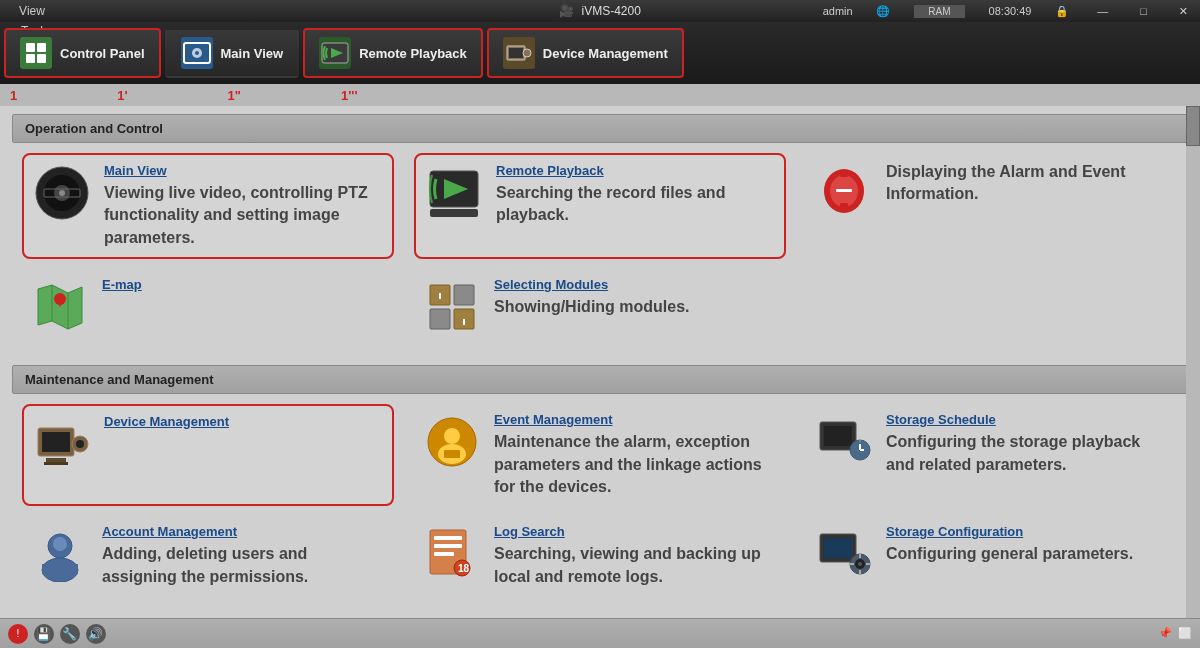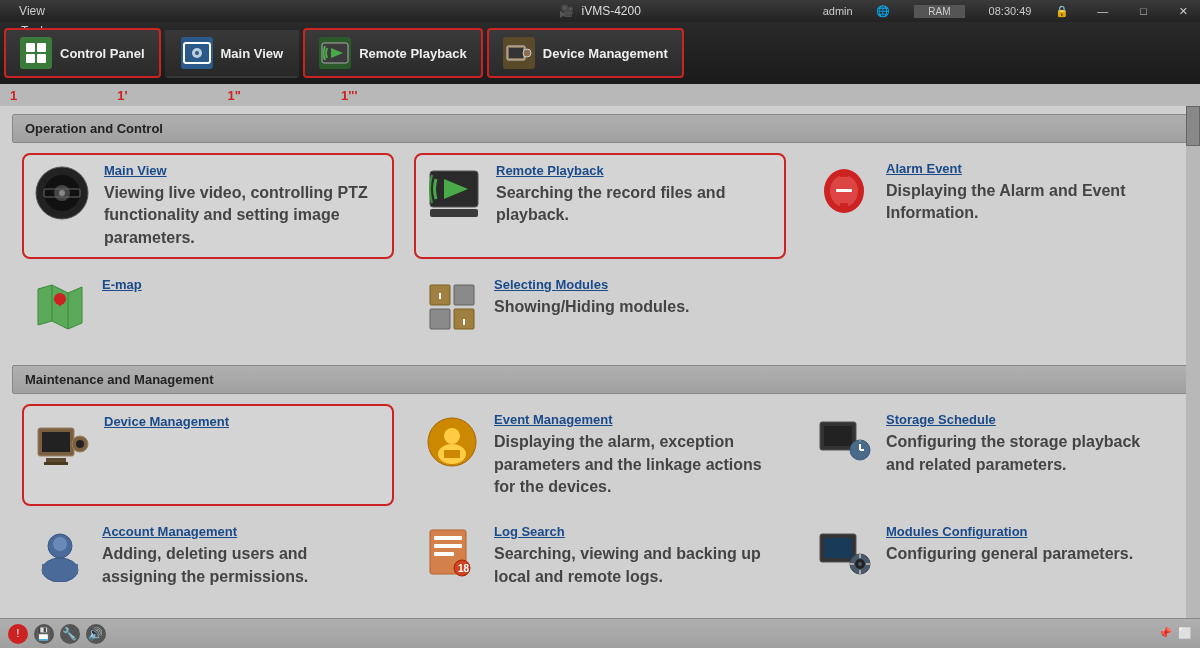--- a/index.html
+++ b/index.html
@@ -307,21 +307,20 @@
       <div class="item-icon">
         <svg width="56" height="56" viewBox="0 0 56 56">
           <ellipse cx="28" cy="28" rx="20" ry="22" fill="#cc2222"></ellipse>
           <ellipse cx="28" cy="28" rx="14" ry="16" fill="#dd4444"></ellipse>
           <rect x="24" y="10" width="8" height="4" fill="#cc2222" rx="1"></rect>
           <rect x="24" y="40" width="8" height="6" fill="#cc2222" rx="1"></rect>
           <rect x="20" y="26" width="16" height="3" fill="white" rx="1"></rect>
         </svg>
       </div>
       <div class="item-text">
-        <div class="item-title">Alarm Event</div>
         <div class="item-desc">Displaying the Alarm and Event Information.</div>
       </div>
     </div>
 
     <div class="item-card">
       <div class="item-icon">
         <svg width="56" height="56" viewBox="0 0 56 56">
           <polygon points="6,10 20,6 36,14 50,8 50,44 36,50 20,42 6,46" fill="#5aaa5a" stroke="#3a8a3a" stroke-width="1"></polygon>
           <line x1="20" y1="6" x2="20" y2="42" stroke="#3a8a3a" stroke-width="1"></line>
           <line x1="36" y1="14" x2="36" y2="50" stroke="#3a8a3a" stroke-width="1"></line>
@@ -379,21 +378,21 @@
       <div class="item-icon">
         <svg width="56" height="56" viewBox="0 0 56 56">
           <circle cx="28" cy="28" r="24" fill="#cc8800" stroke="#aa6600" stroke-width="1"></circle>
           <circle cx="28" cy="22" r="8" fill="#ffcc44"></circle>
           <ellipse cx="28" cy="40" rx="14" ry="10" fill="#ffcc44"></ellipse>
           <rect x="20" y="36" width="16" height="8" fill="#cc8800"></rect>
         </svg>
       </div>
       <div class="item-text">
         <div class="item-title">Event Management</div>
-        <div class="item-desc">Displaying the alarm, exception parameters and the linkage actions for the devices.</div>
+        <div class="item-desc">Maintenance the alarm, exception parameters and the linkage actions for the devices.</div>
       </div>
     </div>
 
     <div class="item-card">
       <div class="item-icon">
         <svg width="56" height="56" viewBox="0 0 56 56">
           <rect x="4" y="8" width="36" height="28" rx="2" fill="#333" stroke="#555" stroke-width="1"></rect>
           <rect x="8" y="12" width="28" height="20" fill="#222"></rect>
           <circle cx="44" cy="36" r="10" fill="#4a6a8a" stroke="#3a5a7a" stroke-width="1"></circle>
           <line x1="44" y1="30" x2="44" y2="36" stroke="white" stroke-width="2"></line>
@@ -447,21 +446,21 @@
           <circle cx="44" cy="38" r="10" fill="#4a5a6a" stroke="#3a4a5a" stroke-width="1"></circle>
           <circle cx="44" cy="38" r="5" fill="#222"></circle>
           <circle cx="44" cy="38" r="2" fill="#4a5a6a"></circle>
           <line x1="44" y1="28" x2="44" y2="32" stroke="#aaa" stroke-width="2"></line>
           <line x1="44" y1="44" x2="44" y2="48" stroke="#aaa" stroke-width="2"></line>
           <line x1="34" y1="38" x2="38" y2="38" stroke="#aaa" stroke-width="2"></line>
           <line x1="50" y1="38" x2="54" y2="38" stroke="#aaa" stroke-width="2"></line>
         </svg>
       </div>
       <div class="item-text">
-        <div class="item-title">Modules Configuration</div>
+        <div class="item-title">Storage Configuration</div>
         <div class="item-desc">Configuring general parameters.</div>
       </div>
     </div>
 
   </div>
 </div>
 
 <div class="scrollbar">
   <div class="scrollbar-thumb"></div>
 </div>

